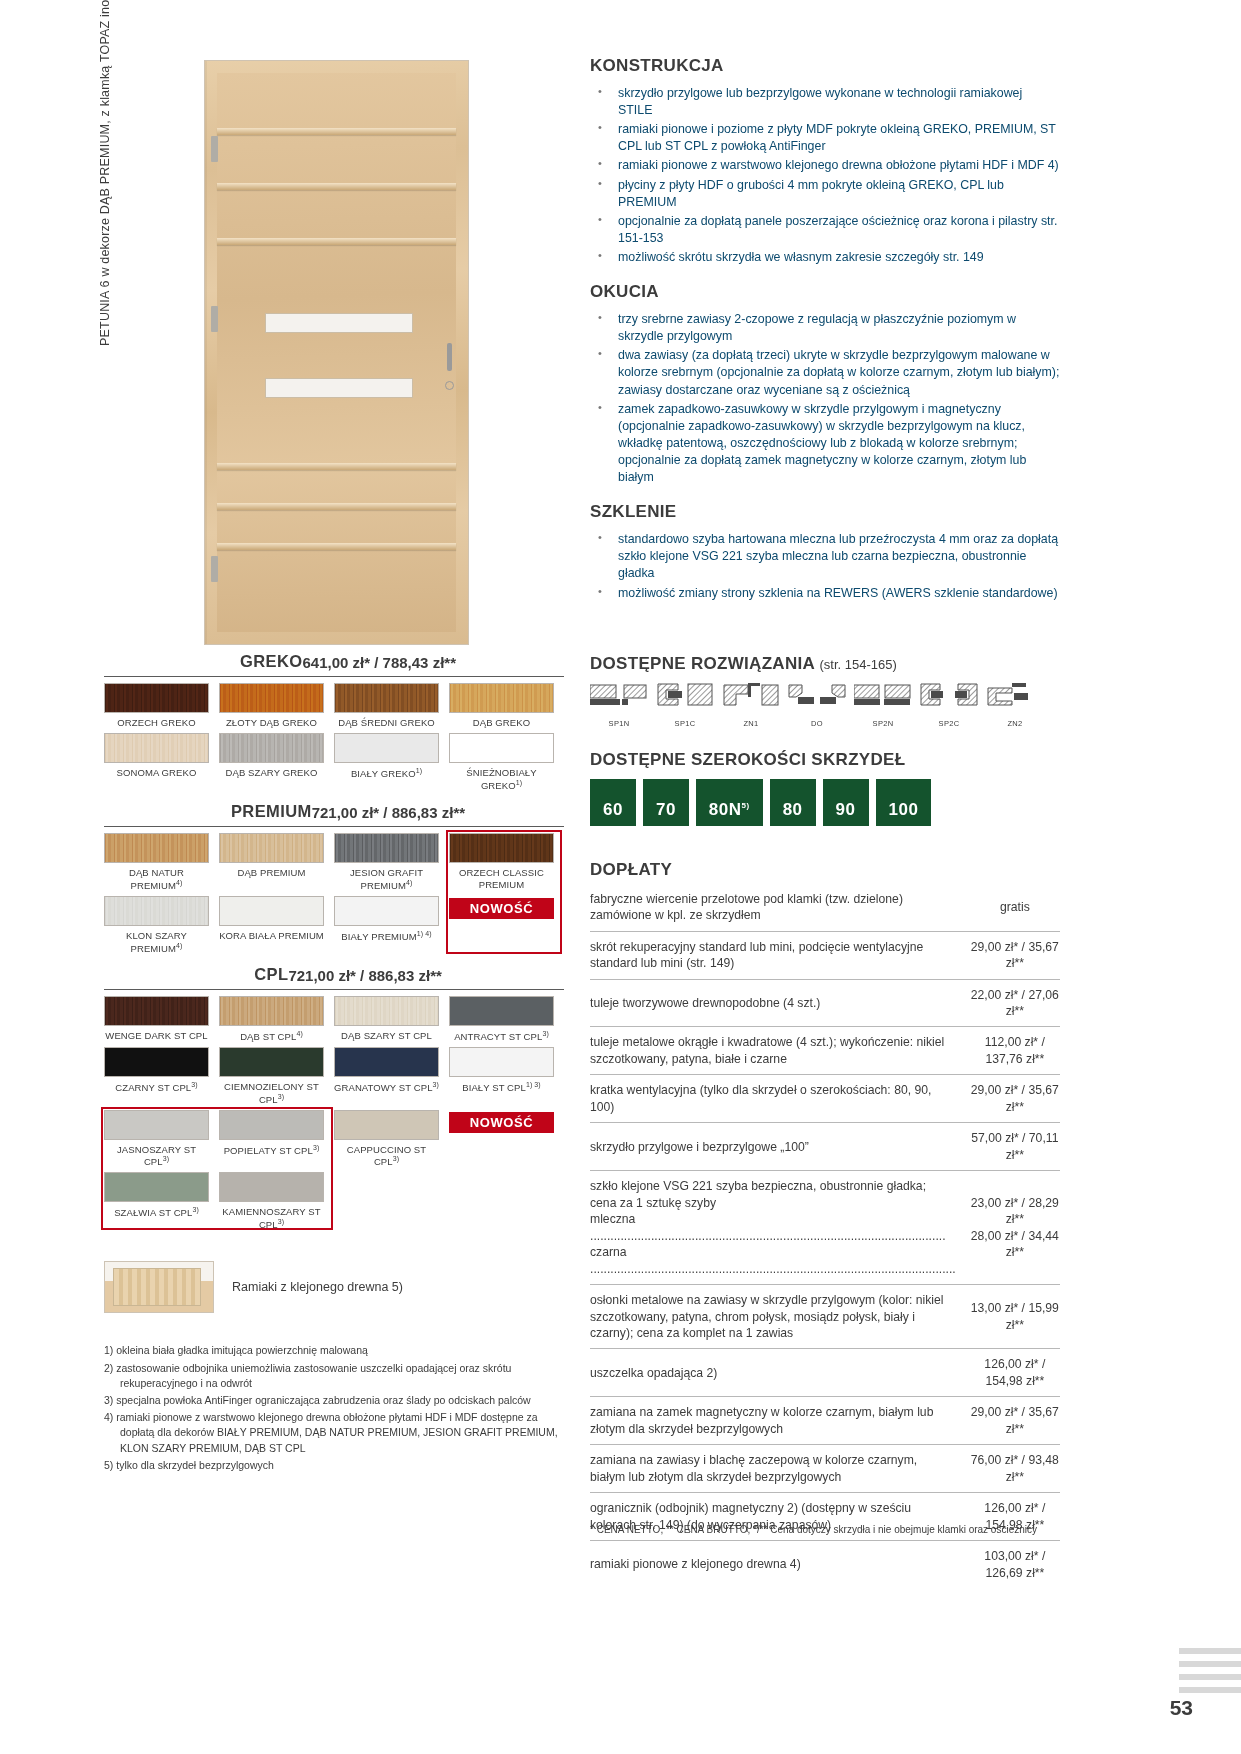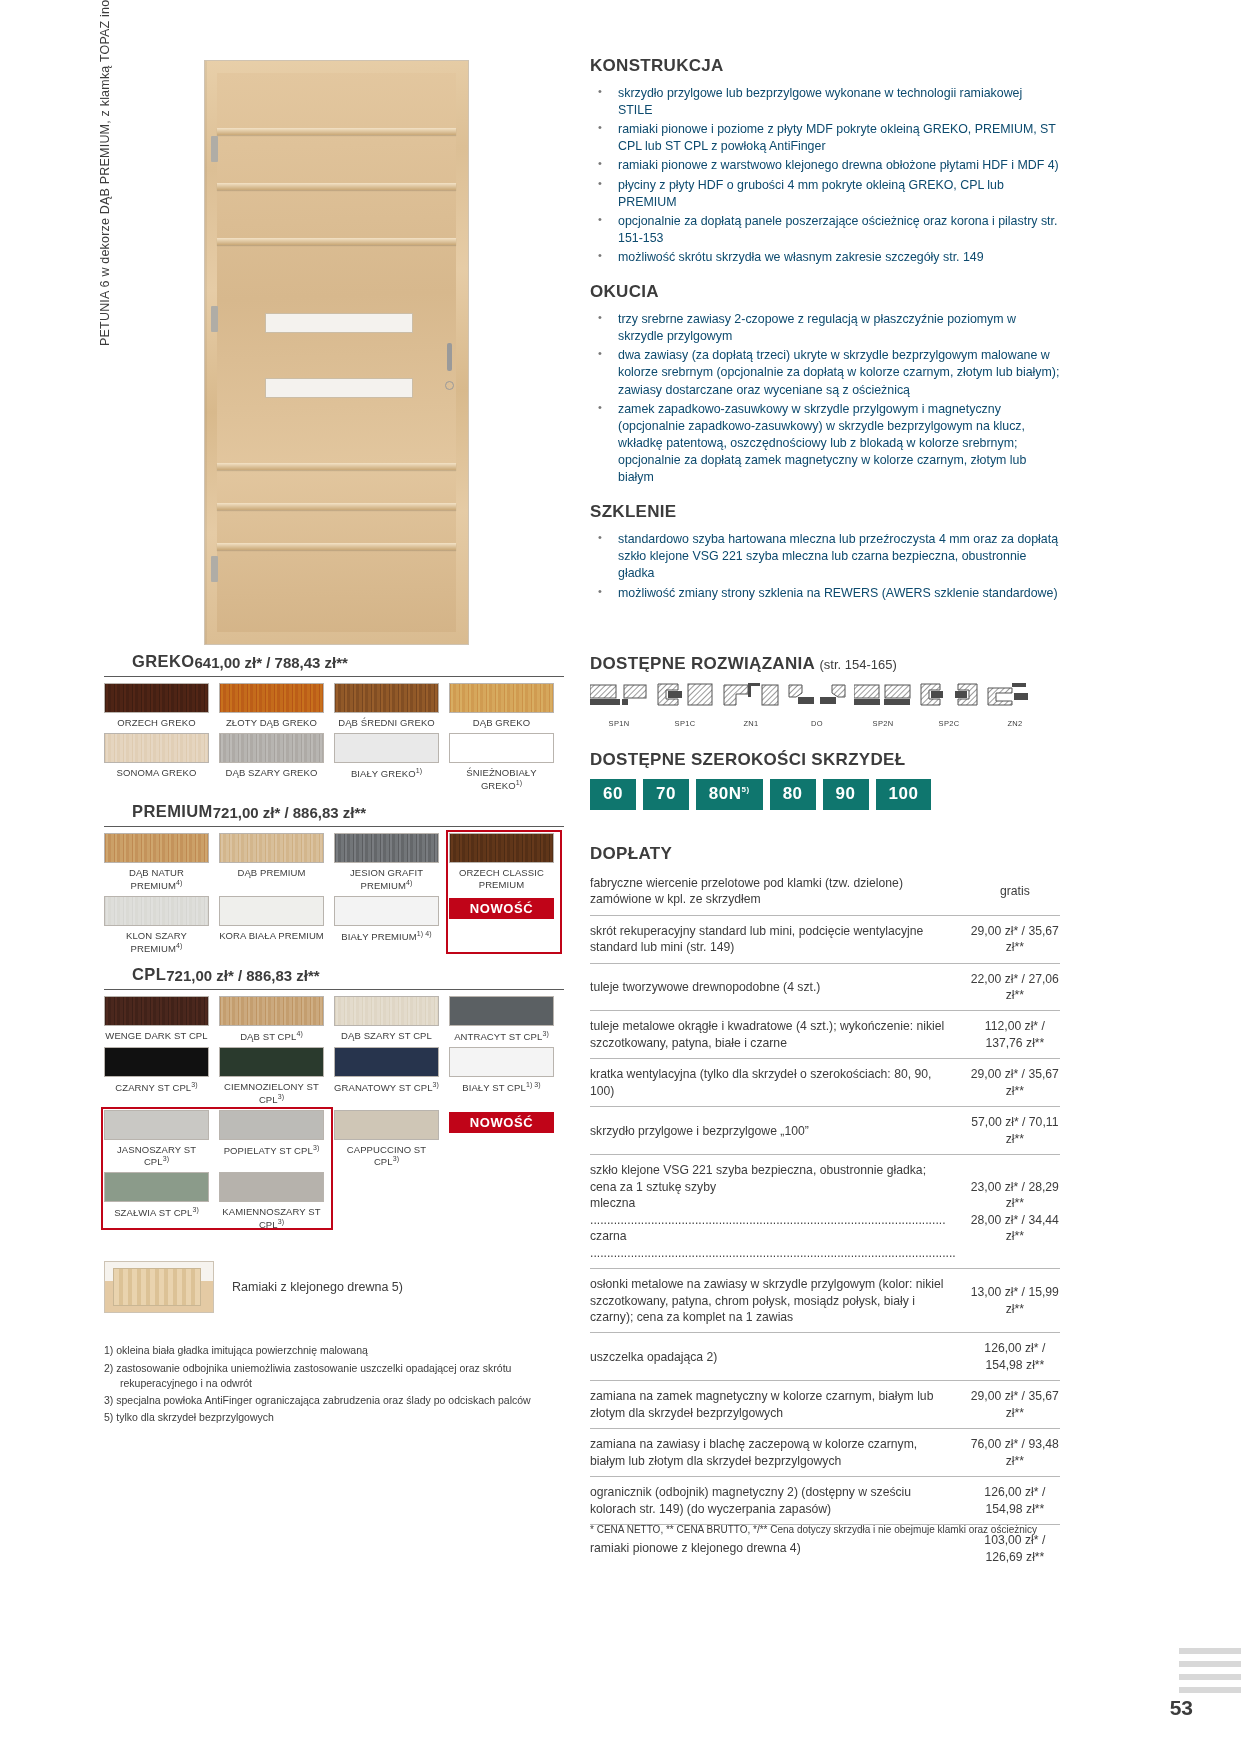--- a/index.html
+++ b/index.html
@@ -44,21 +44,21 @@
     position:absolute; background:#f4f2ee; border:1px solid #cbbda6;
   }
   .door-handle {
     position:absolute; width:5px; height:28px; background:#9a9a9a; border-radius:2px;
   }
   .door-hinge { position:absolute; left:6px; width:7px; height:26px; background:#b0ada6; border-radius:1px; }
 
   
   .finish-group { margin-top: 6px; }
   .finish-head {
-    display:flex; justify-content:flex-start; align-items:flex-end;
+    display:flex; justify-content:center; align-items:flex-end;
     padding-bottom:5px;
     margin-left:28px;
   }
   .finish-name { font-size:16.5px; font-weight:bold; letter-spacing:.4px; color:#3c3c3c; }
   .finish-price { font-size:15px; font-weight:bold; color:#3c3c3c; }
   .finish-rule { border-top:1.6px solid #5a5a5a; }
 
   .swatch-grid { display:flex; flex-wrap:wrap; margin-top:6px; }
   .swatch-cell { width:25%; padding-right:10px; margin-bottom:4px; }
   .swatch { height:30px; border:1px solid #b9b4ae; }
@@ -110,22 +110,22 @@
   }
 
   
   .sol-row { display:flex; align-items:flex-end; gap:8px; margin-top:4px; margin-bottom:22px; }
   .sol-item { text-align:center; }
   .sol-label { font-size:7.5px; letter-spacing:.3px; margin-top:2px; color:#3c3c3c; }
 
   
   .width-row { display:flex; gap:7px; margin-top:6px; margin-bottom:34px; }
   .width-chip {
-    background:#0f766e; color:#fff; font-size:17px; font-weight:bold;
-    padding:5px 13px 6px; min-width:44px; text-align:center; letter-spacing:.5px;
+    background:#14532d; color:#fff; font-size:17px; font-weight:bold;
+    padding:21px 13px 6px; min-width:44px; text-align:center; letter-spacing:.5px;
   }
   .width-chip .sup { font-size:8px; }
 
   
   .doplaty-table { width:100%; border-collapse:collapse; }
   .doplaty-table td {
     font-size:12.2px; line-height:1.35; padding:7px 0 7px 0; vertical-align:middle;
     border-bottom:1px solid #b8b8b8; color:#3c3c3c;
   }
   .doplaty-table tr:first-child td { border-top:0; }
@@ -363,20 +363,21 @@
 
     <div class="ramiaki-row">
       <div class="ramiaki-img"></div>
       <div class="ramiaki-text">Ramiaki z klejonego drewna 5)</div>
     </div>
 
     <div class="footnotes" id="footnotes-root">
         <p>1) okleina biała gładka imitująca powierzchnię malowaną</p>
         <p>2) zastosowanie odbojnika uniemożliwia zastosowanie uszczelki opadającej oraz skrótu rekuperacyjnego i na odwrót</p>
         <p>3) specjalna powłoka AntiFinger ograniczająca zabrudzenia oraz ślady po odciskach palców</p>
+        <p>4) ramiaki pionowe z warstwowo klejonego drewna obłożone płytami HDF i MDF dostępne za dopłatą dla dekorów BIAŁY PREMIUM, DĄB NATUR PREMIUM, JESION GRAFIT PREMIUM, KLON SZARY PREMIUM, DĄB ST CPL</p>
         <p>5) tylko dla skrzydeł bezprzylgowych</p>
       </div>
   </div>
 
   <div class="right-col">
 
     <h2 class="sec">KONSTRUKCJA</h2>
     <ul class="bullets" id="konstrukcja-list">
         <li>skrzydło przylgowe lub bezprzylgowe wykonane w technologii ramiakowej STILE</li>
         <li>ramiaki pionowe i poziome z płyty MDF pokryte okleiną GREKO, PREMIUM, ST CPL lub ST CPL z powłoką AntiFinger</li>

